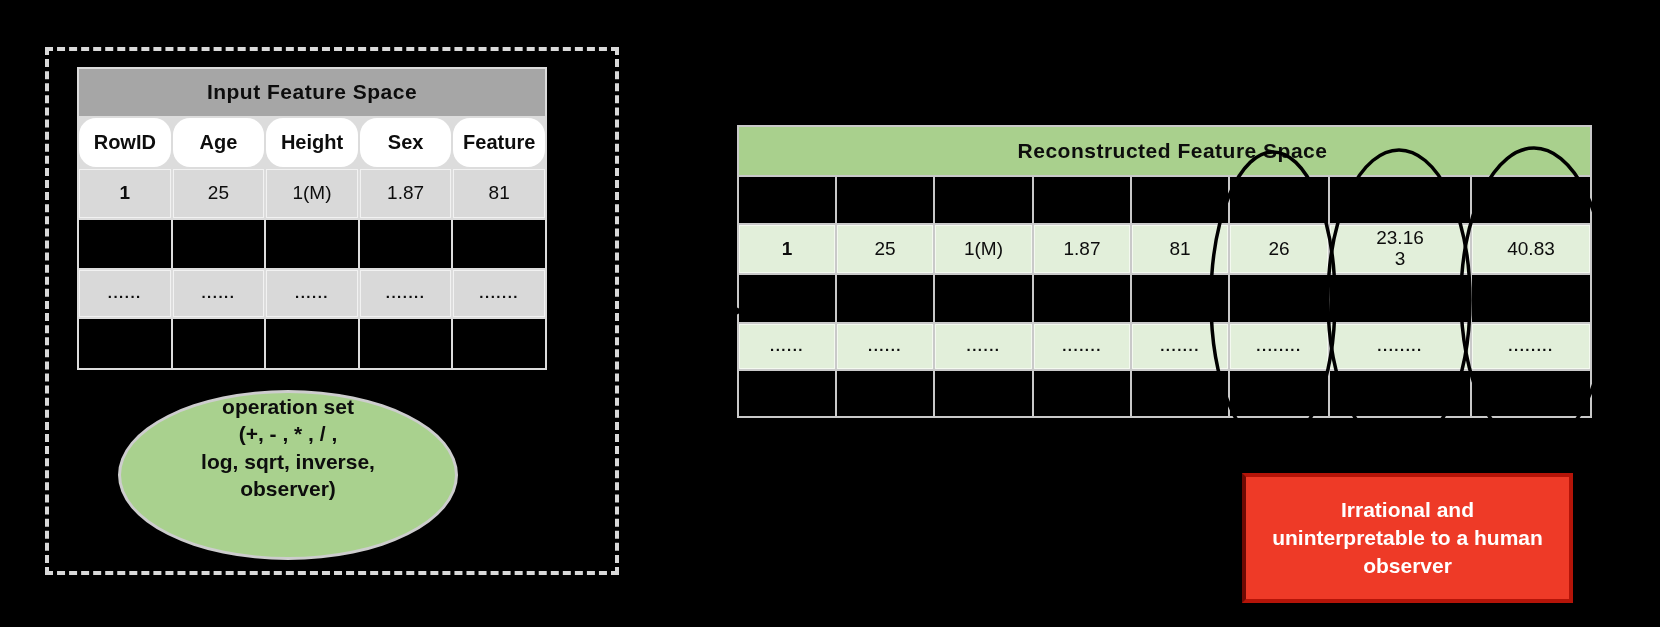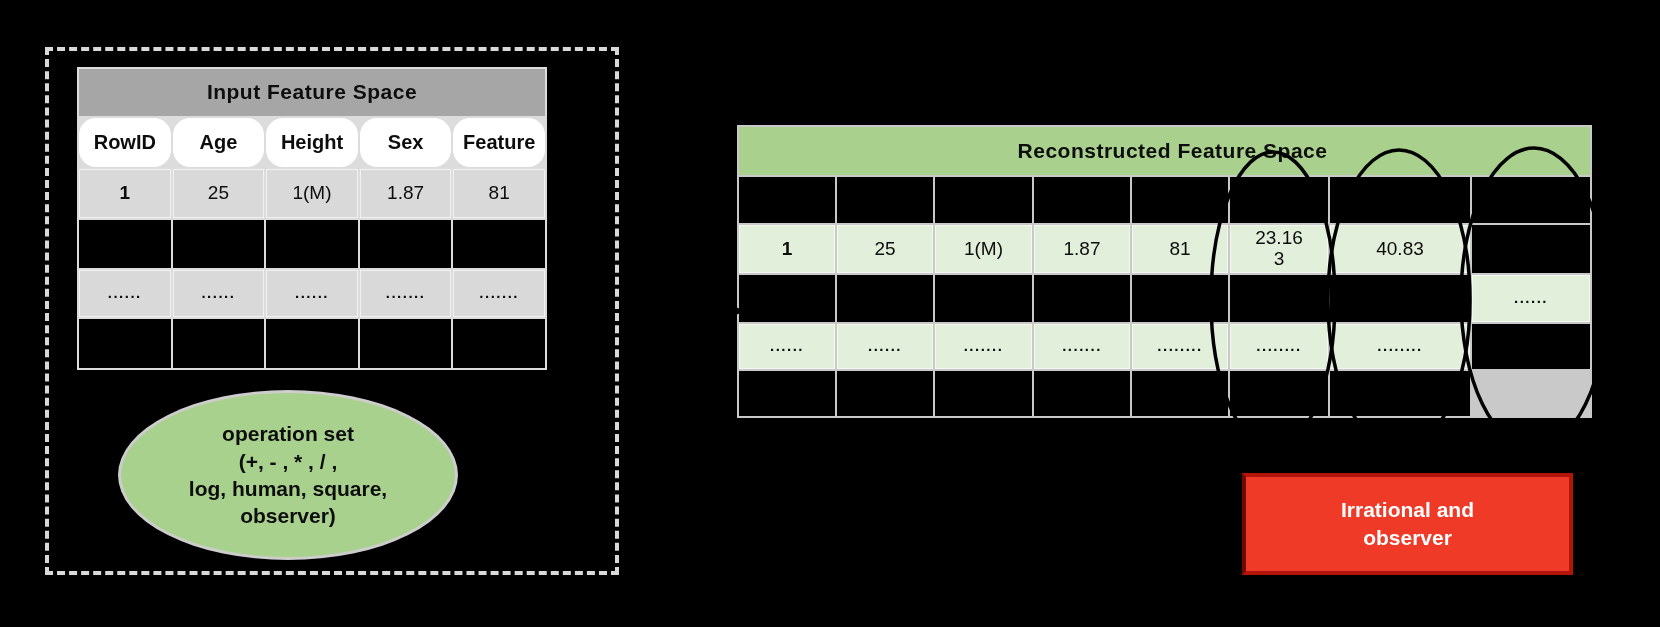--- a/index.html
+++ b/index.html
@@ -36,26 +36,26 @@
     grid-template-rows:48px 46px 48px 47px 45px 45px;
   }
   .rt-title{grid-column:1/-1;background:#a9d08d;font-weight:bold;font-size:21px;letter-spacing:.5px;padding-left:16px;}
   .rt-h{background:#000000;}
   .rt-d{background:#e2efda;box-shadow:inset 0 0 0 1px #f4f9f0;}
   .rt-k{background:#000000;}
   
   .op-ellipse{
     position:absolute;left:118px;top:390px;width:340px;height:170px;box-sizing:border-box;
     background:#a9d18e;border:3px solid #cdcdcd;border-radius:50%;
-    display:flex;flex-direction:column;align-items:center;justify-content:center;
+    display:flex;flex-direction:column;align-items:center;
     font-weight:bold;font-size:21px;line-height:1.3;text-align:center;
   }
   
   .warning{
-    position:absolute;left:1242px;top:473px;width:331px;height:102px;box-sizing:border-box;
+    position:absolute;left:1242px;top:473px;width:331px;height:130px;box-sizing:border-box;
     background:#ee3a27;border:4px solid #b51408;border-left-color:#6e0a03;
     display:flex;flex-direction:column;justify-content:center;
     color:#ffffff;font-weight:bold;font-size:21px;line-height:1.33;text-align:center;
   }
   .overlay{position:absolute;left:0;top:0;width:1660px;height:627px;pointer-events:none;}
 </style>
 </head>
 <body>
 
 <div class="canvas">
@@ -92,41 +92,42 @@
     <div class="tcell lt-k"></div>
     <div class="tcell lt-k"></div>
     <div class="tcell lt-k"></div>
     <div class="tcell lt-k"></div>
     <div class="tcell lt-k"></div>
   </div>
 
   <div class="op-ellipse">
     <span>operation set</span>
     <span>(+, - , * , / ,</span>
-    <span>log, human, square,</span>
+    <span>log, sqrt, inverse,</span>
     <span>observer)</span>
   </div>
 
   <div class="gtable rt">
     <div class="tcell rt-title">Reconstructed Feature Space</div>
 
     <div class="tcell rt-h"></div>
     <div class="tcell rt-h"></div>
     <div class="tcell rt-h"></div>
     <div class="tcell rt-h"></div>
     <div class="tcell rt-h"></div>
     <div class="tcell rt-h"></div>
     <div class="tcell rt-h"></div>
     <div class="tcell rt-h"></div>
 
     <div class="tcell rt-d c1">1</div>
     <div class="tcell rt-d">25</div>
     <div class="tcell rt-d">1(M)</div>
     <div class="tcell rt-d">1.87</div>
     <div class="tcell rt-d">81</div>
+    <div class="tcell rt-d">26</div>
     <div class="tcell rt-d">23.16
 3</div>
     <div class="tcell rt-d">40.83</div>
 
     <div class="tcell rt-k"></div>
     <div class="tcell rt-k"></div>
     <div class="tcell rt-k"></div>
     <div class="tcell rt-k"></div>
     <div class="tcell rt-k"></div>
     <div class="tcell rt-k"></div>
@@ -147,20 +148,21 @@
     <div class="tcell rt-k"></div>
     <div class="tcell rt-k"></div>
     <div class="tcell rt-k"></div>
     <div class="tcell rt-k"></div>
     <div class="tcell rt-k"></div>
     <div class="tcell rt-k"></div>
   </div>
 
   <div class="warning">
     <span>Irrational and</span>
+    <span>uninterpretable to a human</span>
     <span>observer</span>
   </div>
 
   <svg class="overlay" viewBox="0 0 1660 627" xmlns="http://www.w3.org/2000/svg">
     <ellipse cx="1273" cy="300" rx="62" ry="148" fill="none" stroke="#000" stroke-width="3.5"></ellipse>
     <ellipse cx="1399" cy="300" rx="71" ry="150" fill="none" stroke="#000" stroke-width="3.5"></ellipse>
     <ellipse cx="1534" cy="298" rx="73" ry="150" fill="none" stroke="#000" stroke-width="3.5"></ellipse>
 
     <line x1="1273" y1="446" x2="1308" y2="466" stroke="#000" stroke-width="3.5"></line>
     <polygon fill="#000" points="1318,472 1300,468 1310,456"></polygon>

